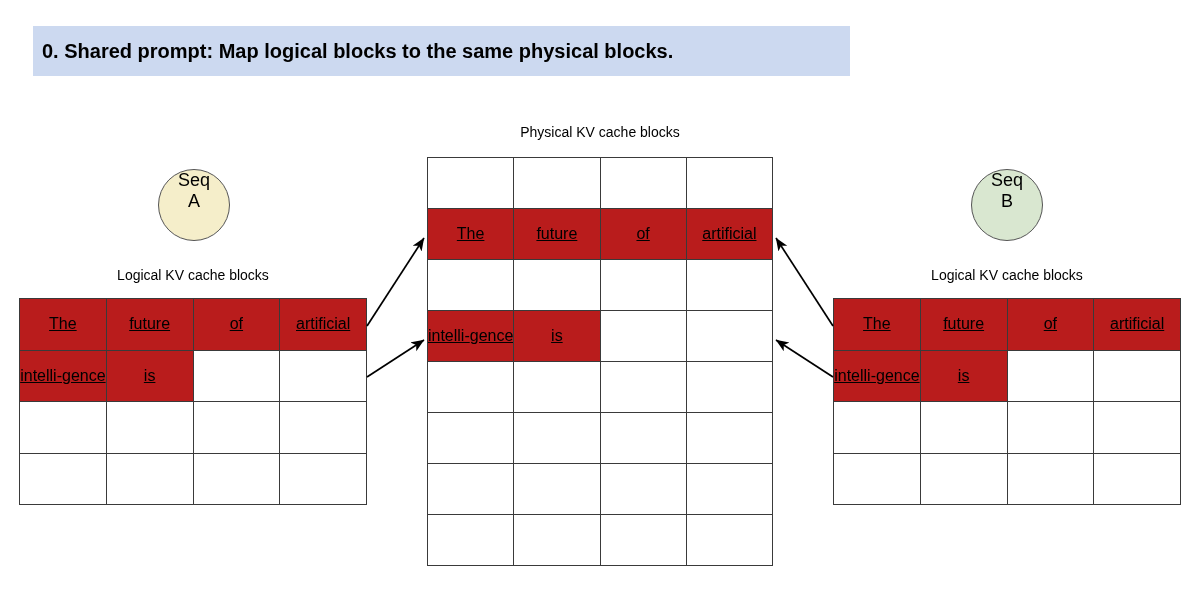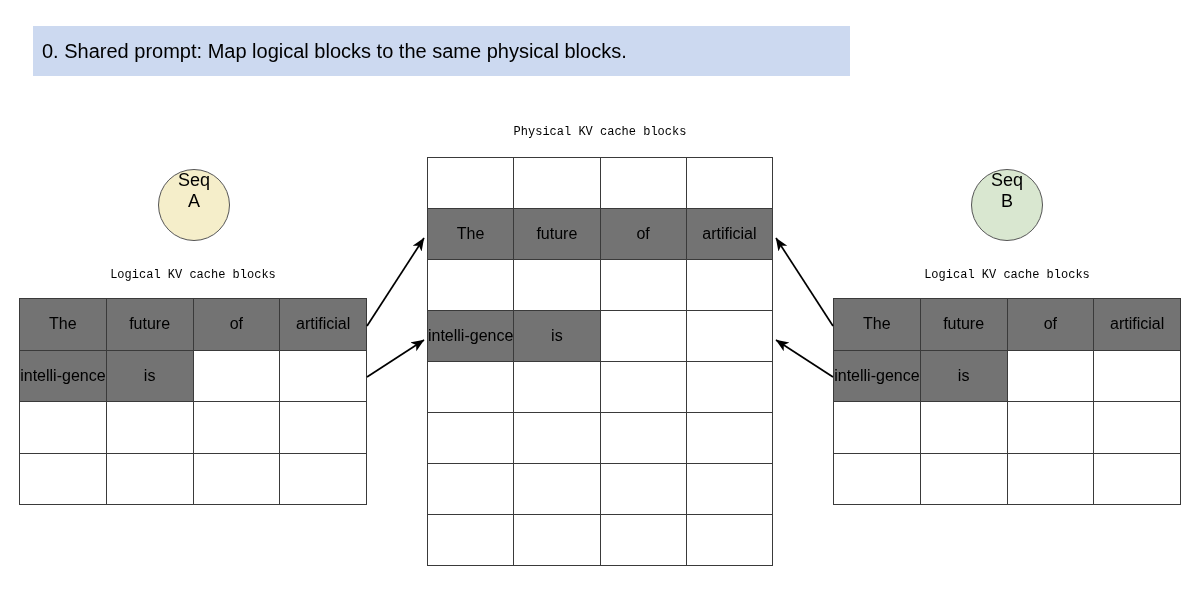--- a/index.html
+++ b/index.html
@@ -27,37 +27,37 @@
     position: absolute;
     left: 33px;
     top: 26px;
     width: 817px;
     height: 50px;
     background: #ccd9f0;
     display: flex;
     align-items: center;
     padding-left: 9px;
     box-sizing: border-box;
+    font-weight: bold;
   }
   .banner-text {
     font-size: 20px;
     line-height: 24px;
     color: #000;
     white-space: nowrap;
   }
 
   
   .caption {
     position: absolute;
-    font-size: 12px;
+    font-size: 14px;
     line-height: 22px;
     text-align: center;
     white-space: nowrap;
     color: #000;
-    font-family: Liberation Mono, monospace;
   }
   #caption-physical { left: 427px; top: 121px; width: 346px; }
   #caption-left     { left: 19px;  top: 264px; width: 348px; }
   #caption-right    { left: 833px; top: 264px; width: 348px; }
 
   
   .seq-circle {
     position: absolute;
     width: 72px;
     height: 72px;
@@ -90,21 +90,21 @@
     background: #ffffff;
     display: flex;
     align-items: center;
     justify-content: center;
     text-align: center;
     font-size: 16px;
     line-height: 18px;
     overflow: hidden;
     padding: 0 2px;
   }
-  .cell.filled { background: #737373; }
+  .cell.filled { background: #b91c1c; text-decoration: underline; }
   .cell span { display: block; }
 
   #grid-left {
     left: 19px;  top: 298px;
     width: 348px; height: 207px;
     grid-template-columns: repeat(4, 1fr);
     grid-template-rows: repeat(4, 1fr);
   }
   #grid-right {
     left: 833px; top: 298px;

